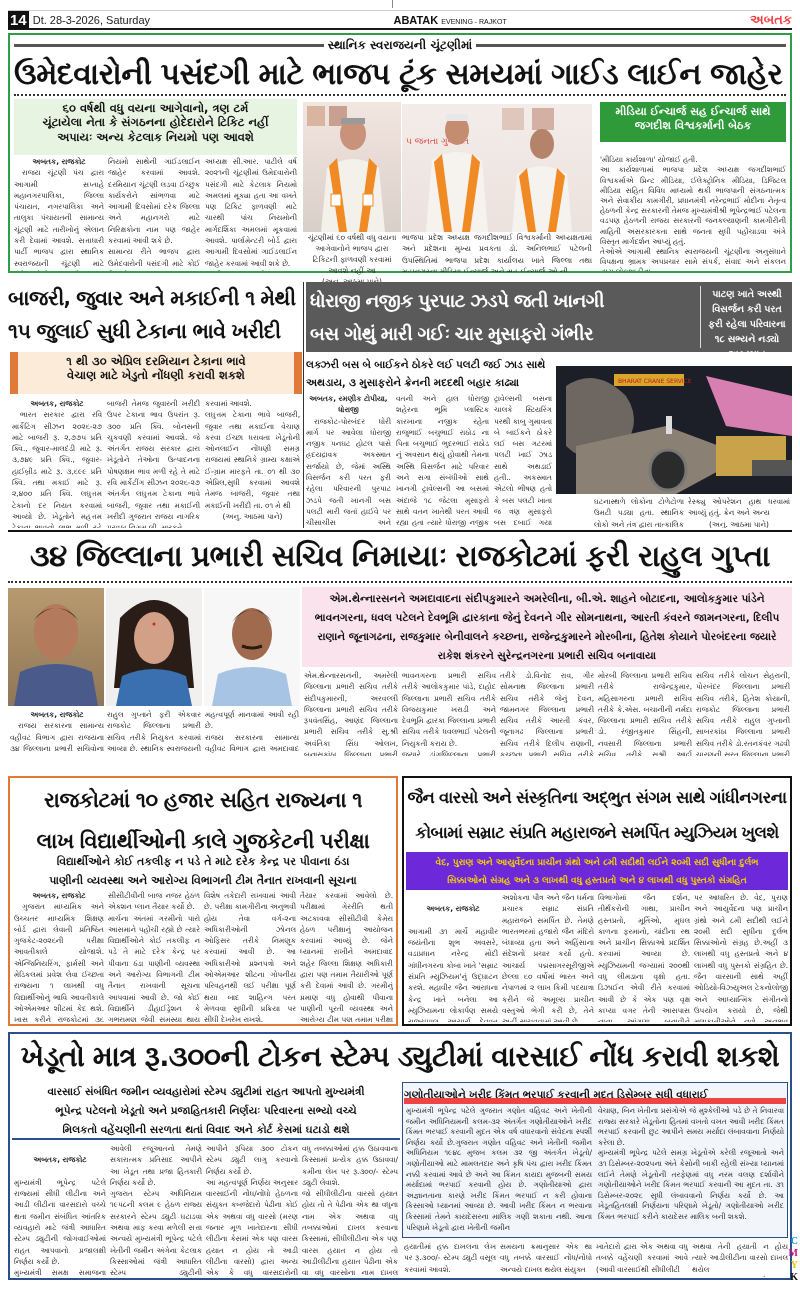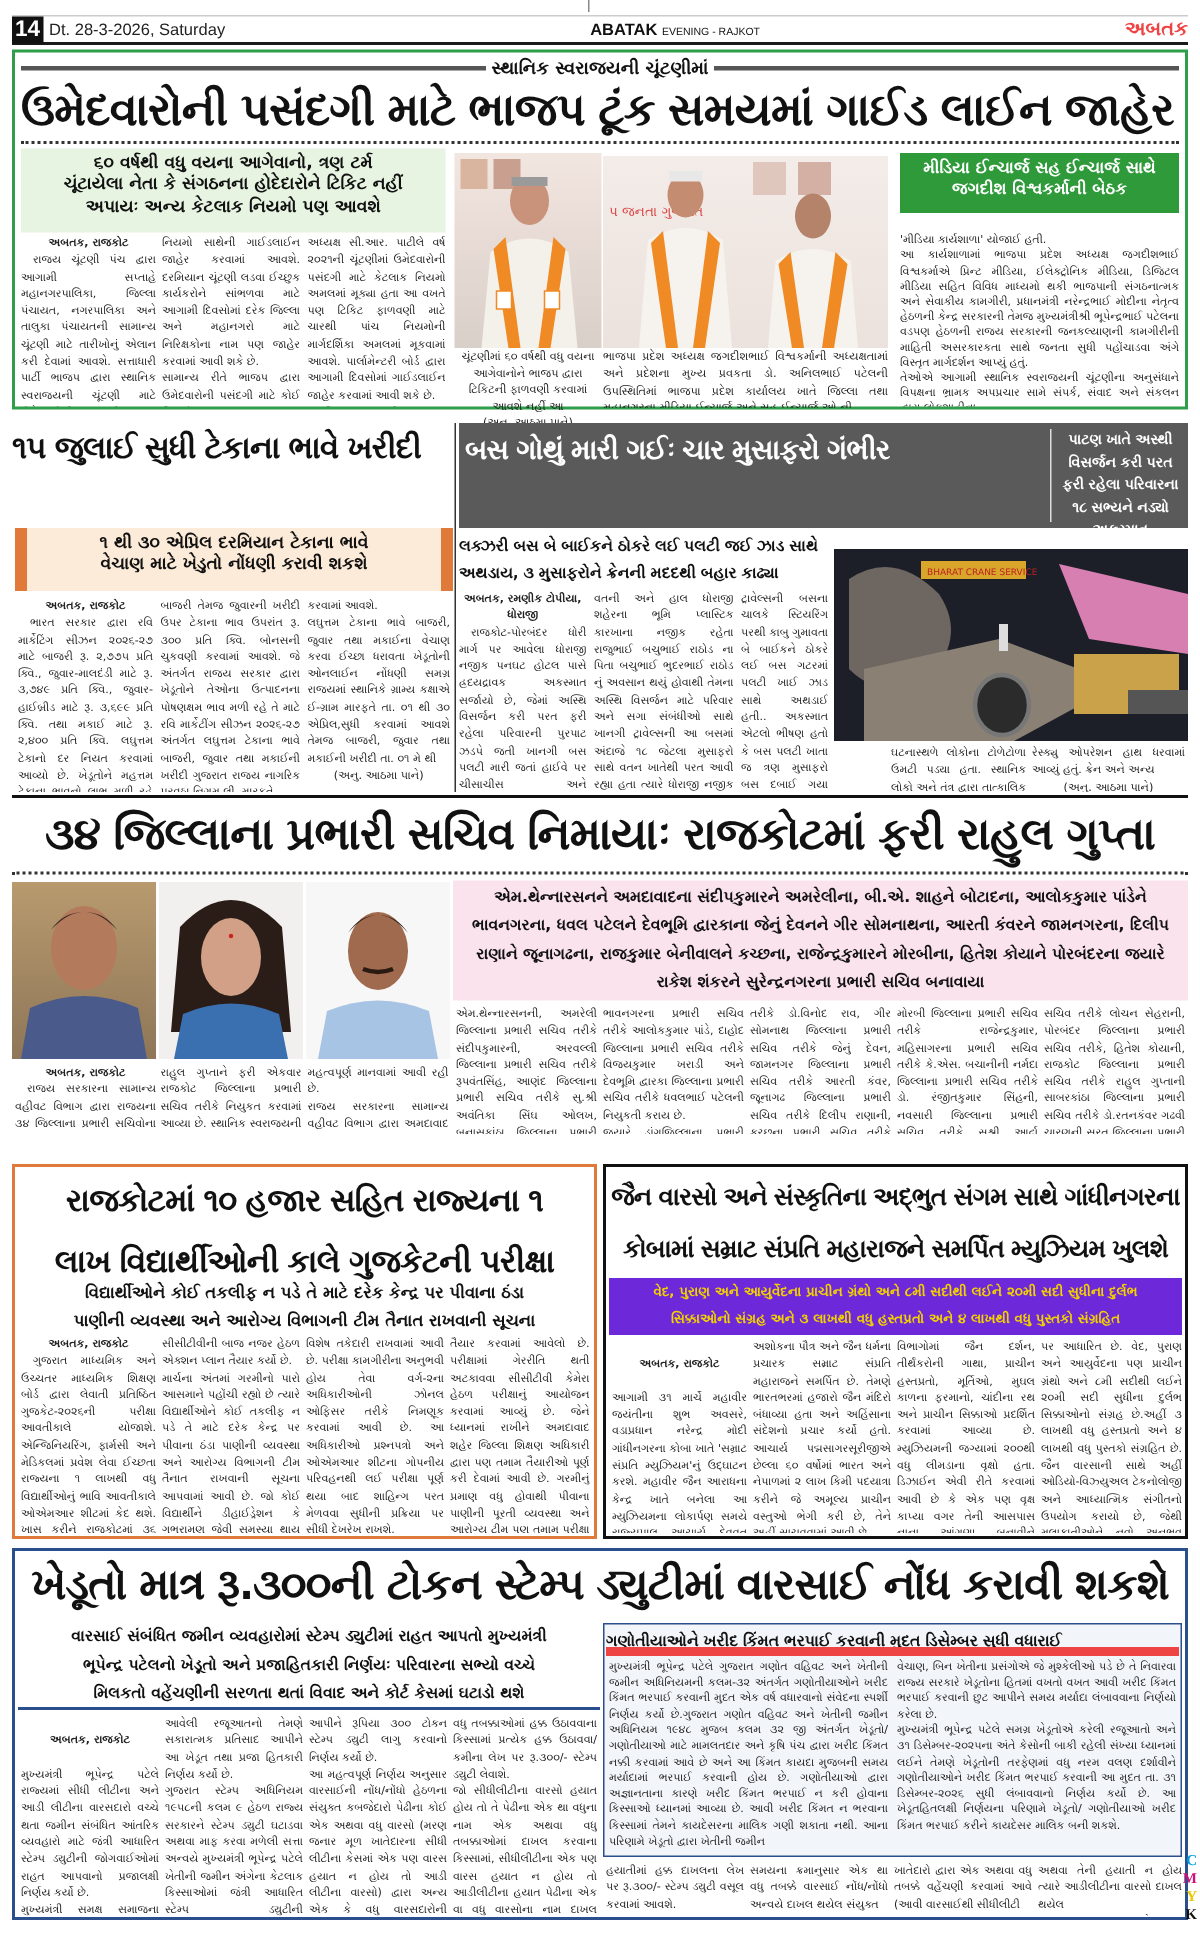--- a/index.html
+++ b/index.html
@@ -109,40 +109,42 @@
   <div>જગદીશ વિશ્વકર્માની બેઠક</div>
 </div>
 <div class="abs col" style="left:600px;top:145px;width:186px;height:126px;white-space:pre-line;font-size:7.4px;line-height:10.2px">
   <span>'મીડિયા કાર્યશાળા' યોજાઈ હતી.
     આ કાર્યશાળામાં ભાજપા પ્રદેશ અધ્યક્ષ જગદીશભાઈ વિશ્વકર્માએ પ્રિન્ટ મીડિયા, ઈલેક્ટ્રોનિક મીડિયા, ડિજિટલ મીડિયા સહિત વિવિધ માધ્યમો થકી ભાજપાની સંગઠનાત્મક અને સેવાકીય કામગીરી, પ્રધાનમંત્રી નરેન્દ્રભાઈ મોદીના નેતૃત્વ હેઠળની કેન્દ્ર સરકારની તેમજ મુખ્યમંત્રીશ્રી ભૂપેન્દ્રભાઈ પટેલના વડપણ હેઠળની રાજય સરકારની જનકલ્યાણની કામગીરીની માહિતી અસરકારકતા સાથે જનતા સુધી પહોંચાડવા અંગે વિસ્તૃત માર્ગદર્શન આપ્યું હતું.
     તેઓએ આગામી સ્થાનિક સ્વરાજયની ચૂંટણીના અનુસંધાને વિપક્ષના ભ્રામક અપપ્રચાર સામે સંપર્ક, સંવાદ અને સંકલન દ્વારા લોકશાહીના</span>
   
 </div>
 
 <div class="abs headline" style="left:8px;top:282px;width:296px;height:66px;font-size:20.5px;line-height:33px">
+  <div>બાજરી, જુવાર અને મકાઈની ૧ મેથી</div>
   <div>૧૫ જુલાઈ સુધી ટેકાના ભાવે ખરીદી</div>
 </div>
 <div class="abs subhead" style="left:10px;top:352px;width:292px;height:42px;background:#fdebd9;border-left:8px solid #e07a3a;border-right:8px solid #e07a3a;font-size:11.5px;padding-top:2px">
   <div>૧ થી ૩૦ એપ્રિલ દરમિયાન ટેકાના ભાવે</div>
   <div>વેચાણ માટે ખેડુતો નોંધણી કરાવી શકશે</div>
 </div>
 <div class="abs col" style="left:12px;top:398px;width:90px;height:130px">
   <div style="text-align:center;font-weight:bold">અબતક, રાજકોટ</div>
   <div style="text-indent:8px">ભારત સરકાર દ્વારા રવિ માર્કેટિંગ સીઝન ૨૦૨૬-૨૭ માટે બાજરી રૂ. ૨,૭૭૫ પ્રતિ ક્વિ., જુવાર-માલદંડી માટે રૂ. ૩,૭૪૯ પ્રતિ ક્વિ., જુવાર-હાઈબ્રીડ માટે રૂ. ૩,૬૯૯ પ્રતિ ક્વિ. તથા મકાઈ માટે રૂ. ૨,૪૦૦ પ્રતિ ક્વિ. લઘુત્તમ ટેકાનો દર નિયત કરવામાં આવ્યો છે. ખેડૂતોને મહત્તમ ટેકાના ભાવનો લાભ મળી રહે તે માટે</div>
 </div>
 <div class="abs col" style="left:107px;top:398px;width:93px;height:130px">બાજરી તેમજ જુવારની ખરીદી ઉપર ટેકાના ભાવ ઉપરાંત રૂ. ૩૦૦ પ્રતિ ક્વિ. બોનસની ચુકવણી કરવામાં આવશે. જે અંતર્ગત રાજય સરકાર દ્વારા ખેડૂતોને તેઓના ઉત્પાદનના પોષણક્ષમ ભાવ મળી રહે તે માટે રવિ માર્કેટીંગ સીઝન ૨૦૨૬-૨૭ અંતર્ગત લઘુત્તમ ટેકાના ભાવે બાજરી, જુવાર તથા મકાઈની ખરીદી ગુજરાત રાજય નાગરિક પુરવઠા નિગમ લી. મારફતે</div>
 <div class="abs col" style="left:205px;top:398px;width:95px;height:130px">
   <div style="white-space:pre-line">કરવામાં આવશે.
     લઘુત્તમ ટેકાના ભાવે બાજરી, જુવાર તથા મકાઈના વેચાણ કરવા ઈચ્છા ધરાવતા ખેડૂતોની ઓનલાઈન નોંધણી સમગ્ર રાજયમાં સ્થાનિકે ગ્રામ્ય કક્ષાએ ઈ-ગ્રામ મારફતે તા. ૦૧ થી ૩૦ એપ્રિલ,સુધી કરવામાં આવશે તેમજ બાજરી, જુવાર તથા મકાઈની ખરીદી તા. ૦૧ મે થી</div>
   <div class="cont" style="text-align:center">(અનુ. આઠમા પાને)</div>
 </div>
 <div class="abs" style="left:303px;top:282px;width:1px;height:246px;background:#333"></div>
 
 <div class="abs grey-bar headline" style="left:306px;top:282px;width:486px;height:70px">
   <div style="position:absolute;left:4px;top:2px;width:386px;font-size:18.5px;line-height:33px">
+    <div>ધોરાજી નજીક પુરપાટ ઝડપે જતી ખાનગી</div>
     <div>બસ ગોથું મારી ગઈઃ ચાર મુસાફરો ગંભીર</div>
   </div>
   <div style="position:absolute;left:394px;top:4px;width:1px;height:62px;background:#ddd"></div>
   <div style="position:absolute;left:398px;top:4px;width:86px;font-size:9.5px;line-height:15px;white-space:normal;text-align:center;letter-spacing:0">પાટણ ખાતે અસ્થી વિસર્જન કરી પરત ફરી રહેલા પરિવારના ૧૮ સભ્યને નડ્યો અકસ્માત</div>
 </div>
 <div class="abs headline" style="left:306px;top:355px;width:250px;height:36px;font-size:10.5px;line-height:18px;letter-spacing:0">
   <div>લક્ઝરી બસ બે બાઈકને ઠોકરે લઈ પલટી જઈ ઝાડ સાથે</div>
   <div>અથડાય, ૩ મુસાફરોને ક્રેનની મદદથી બહાર કાઢ્યા</div>
 </div>
 <div class="abs photo" style="left:556px;top:366px;width:236px;height:128px;background:#1b1d24">

